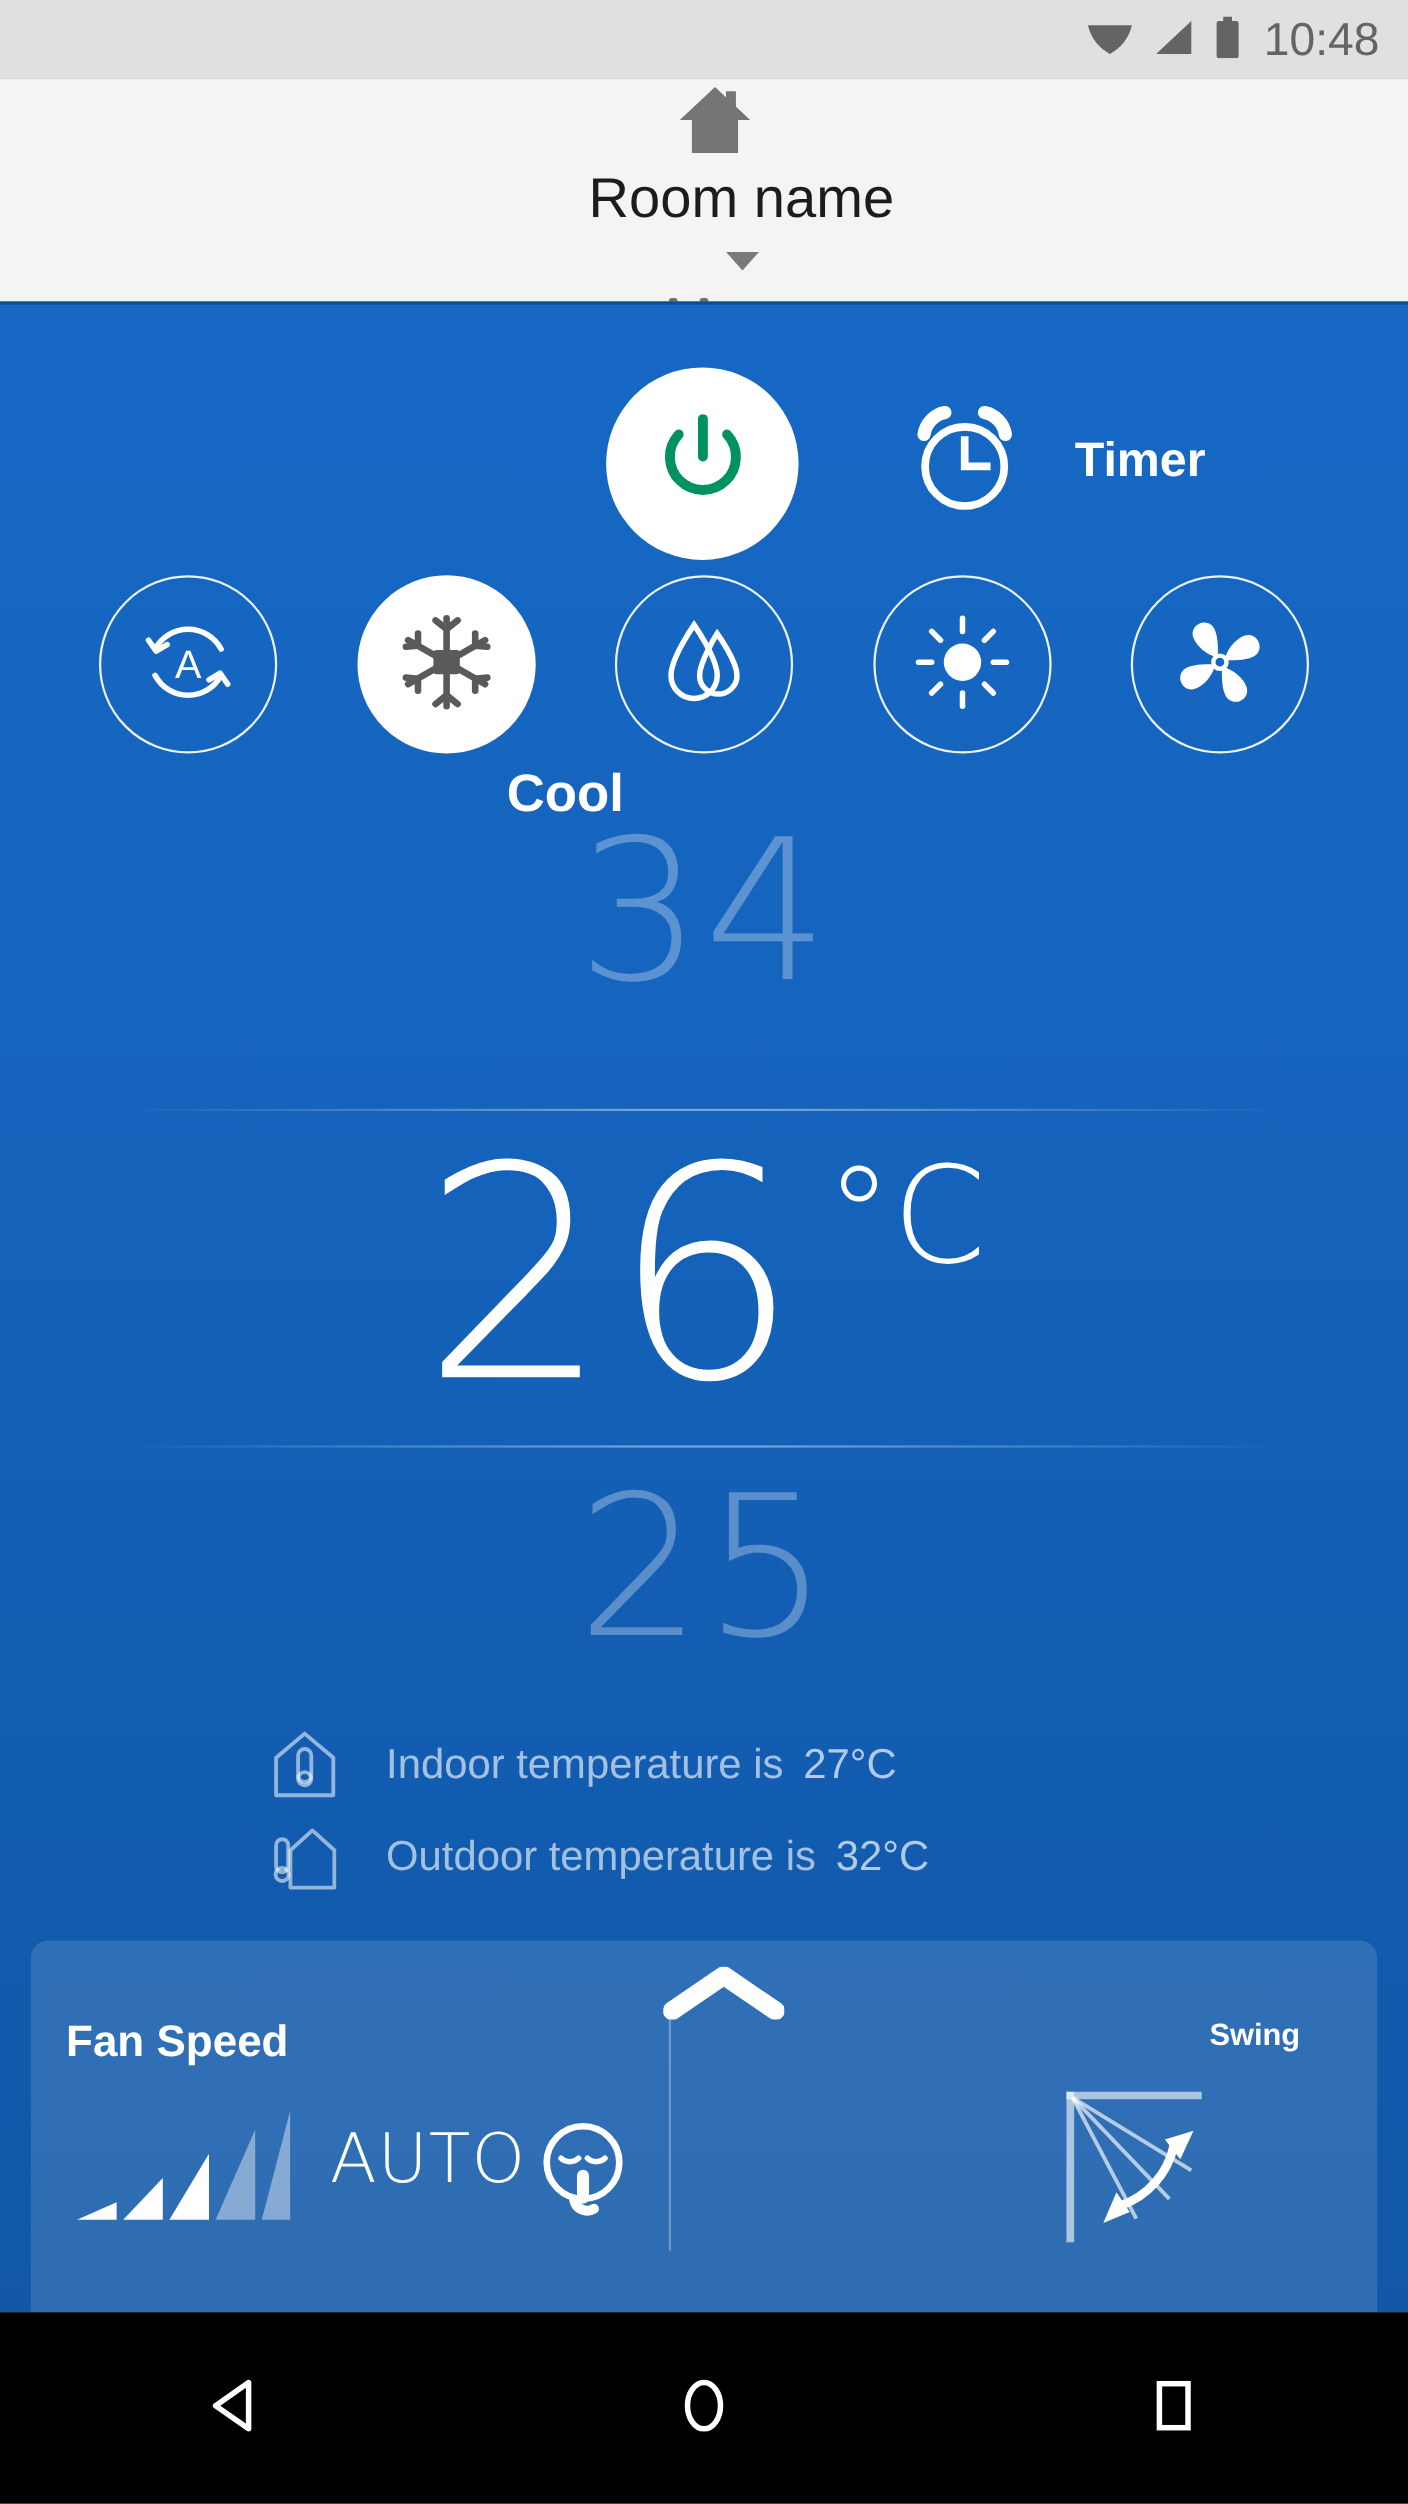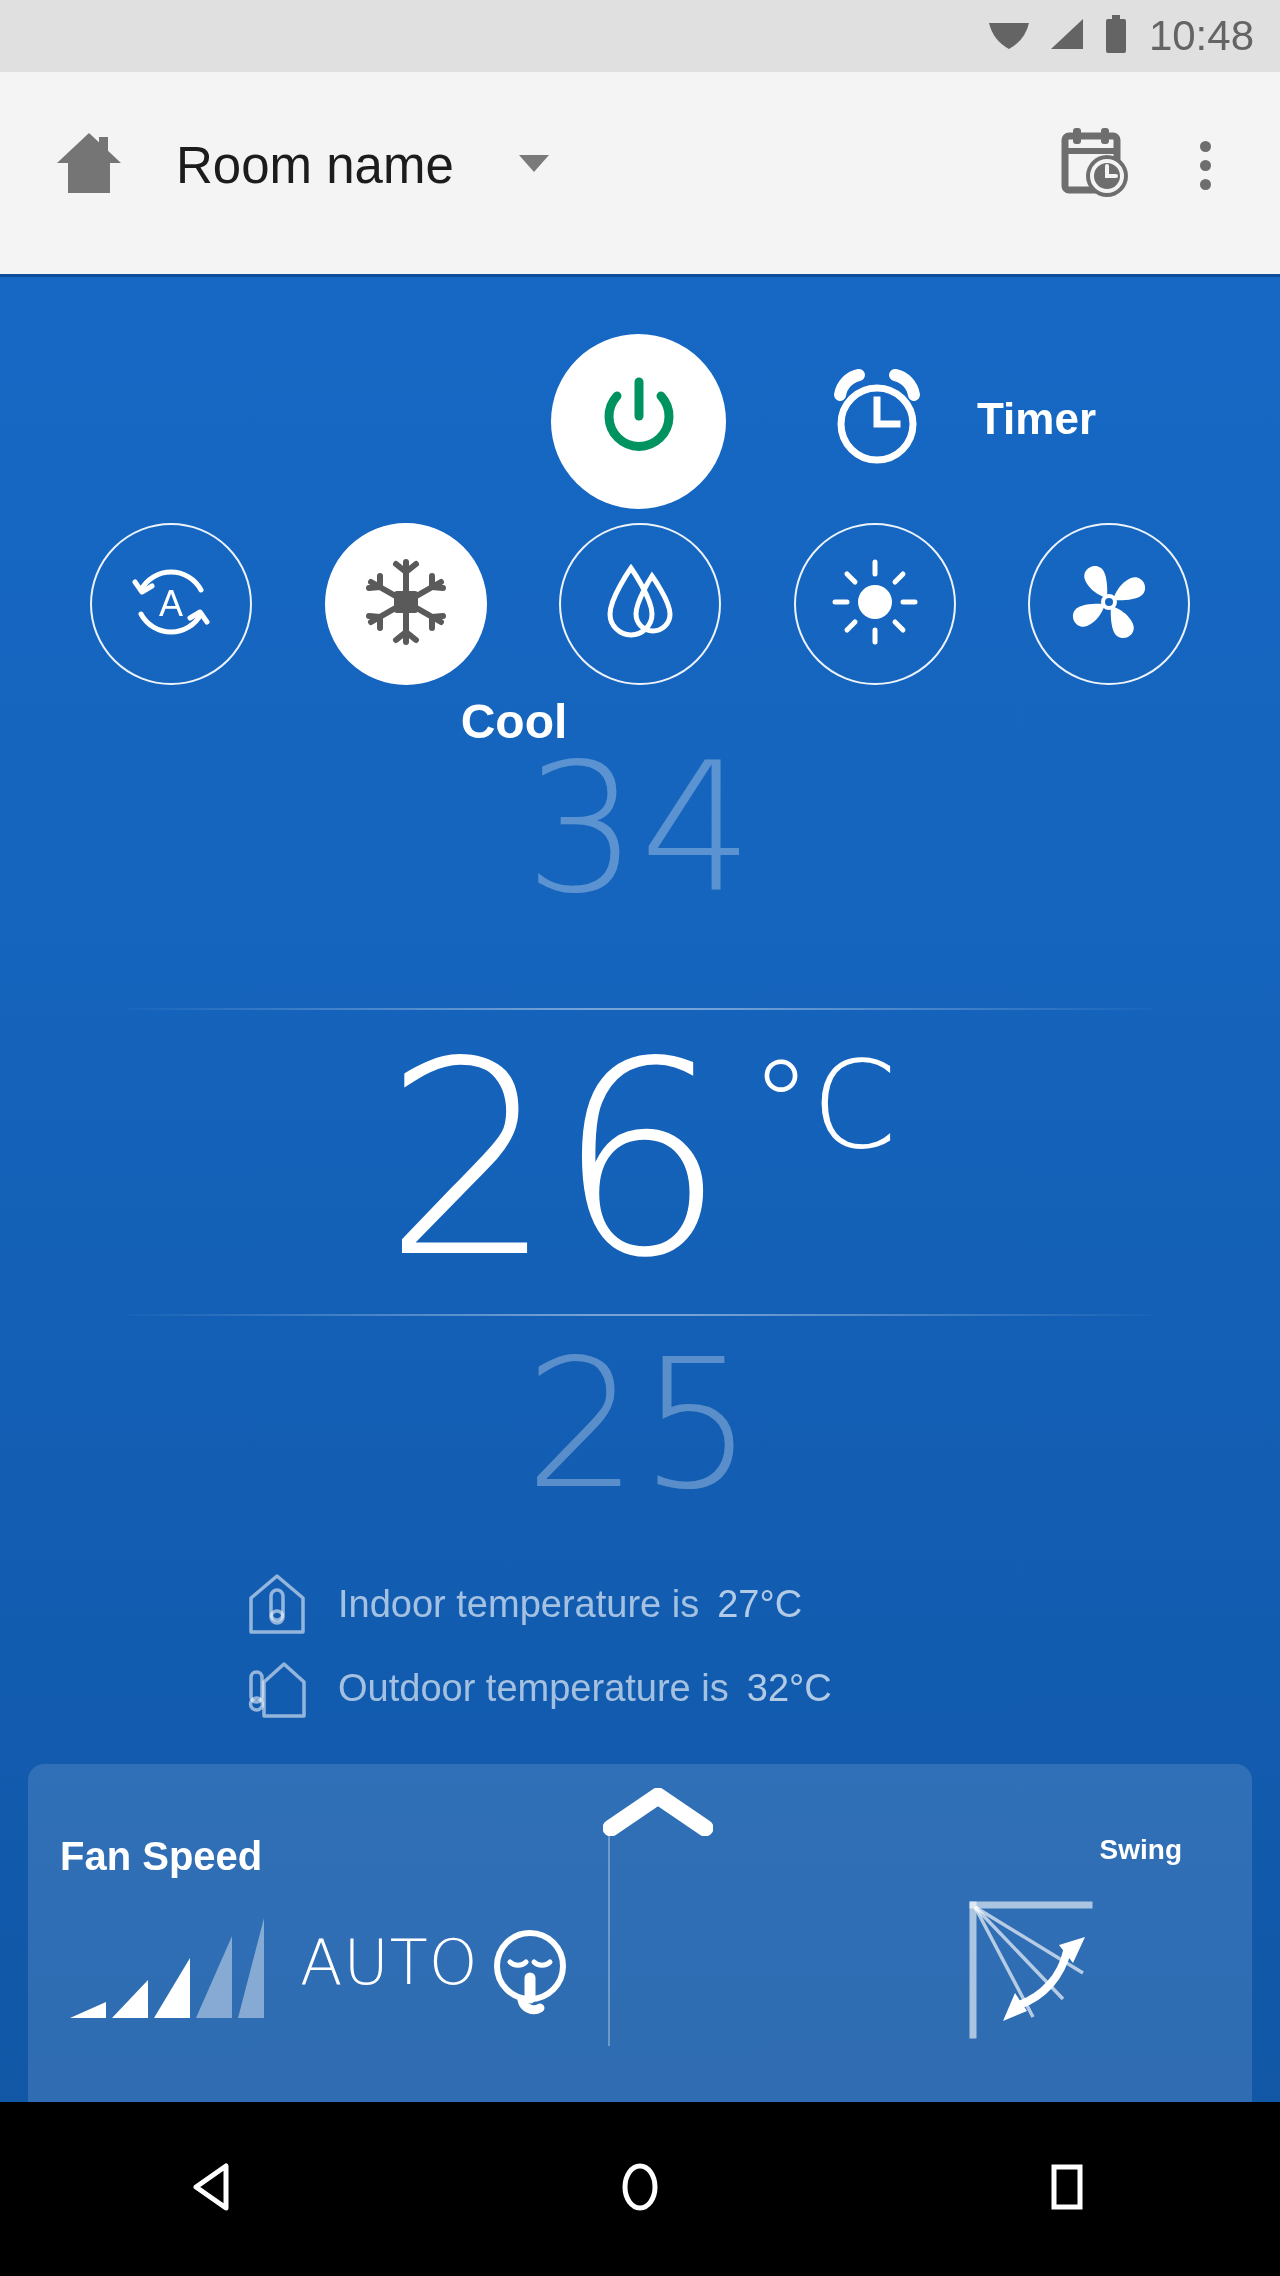--- a/index.html
+++ b/index.html
@@ -46,20 +46,21 @@
   #app-bar {
     position: absolute;
     left: 0; top: 72px;
     width: 1280px;
     height: 202px;
     background: #f4f4f4;
     display: flex;
     align-items: center;
     box-sizing: border-box;
     padding: 0 30px 16px 50px;
+    flex-direction: column;
   }
   #home-icon-btn {
     width: 78px; height: 78px;
     display: flex; align-items: center; justify-content: center;
     flex: none;
   }
   #app-title {
     font-size: 51px;
     color: #1c1c1c;
     margin-left: 48px;
@@ -238,21 +239,21 @@
     align-items: center;
     justify-content: flex-start;
     height: 84px;
     padding-left: 246px;
     box-sizing: border-box;
   }
   .reading-icon { flex: none; width: 62px; display:flex; align-items:center; justify-content:center; }
   .reading-text {
     font-size: 38px;
     color: rgba(255,255,255,0.62);
-    margin-left: 30px;
+    margin-left: 43px;
     white-space: nowrap;
   }
   .reading-value {
     font-size: 38px;
     color: rgba(255,255,255,0.68);
     margin-left: 18px;
     white-space: nowrap;
   }
 
   

